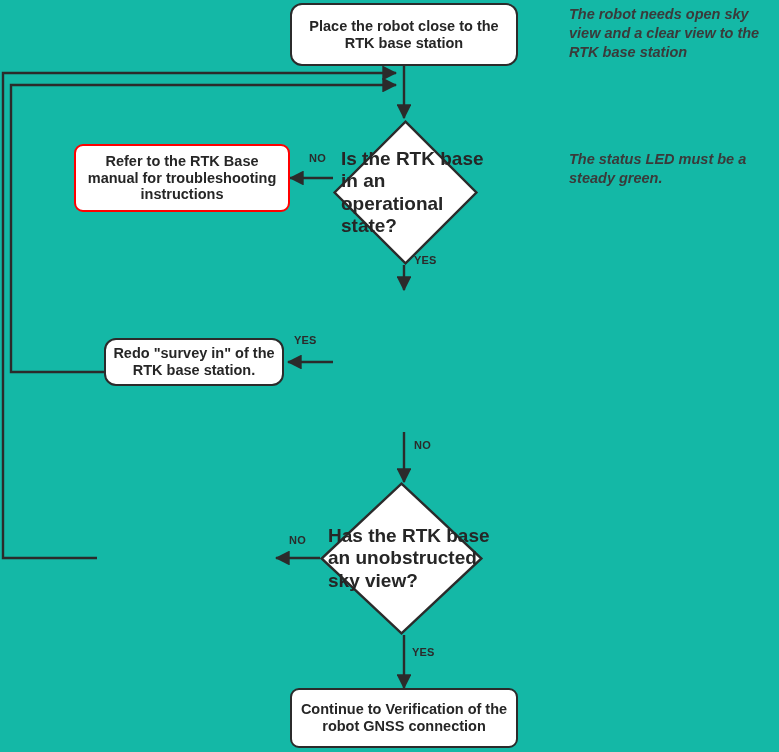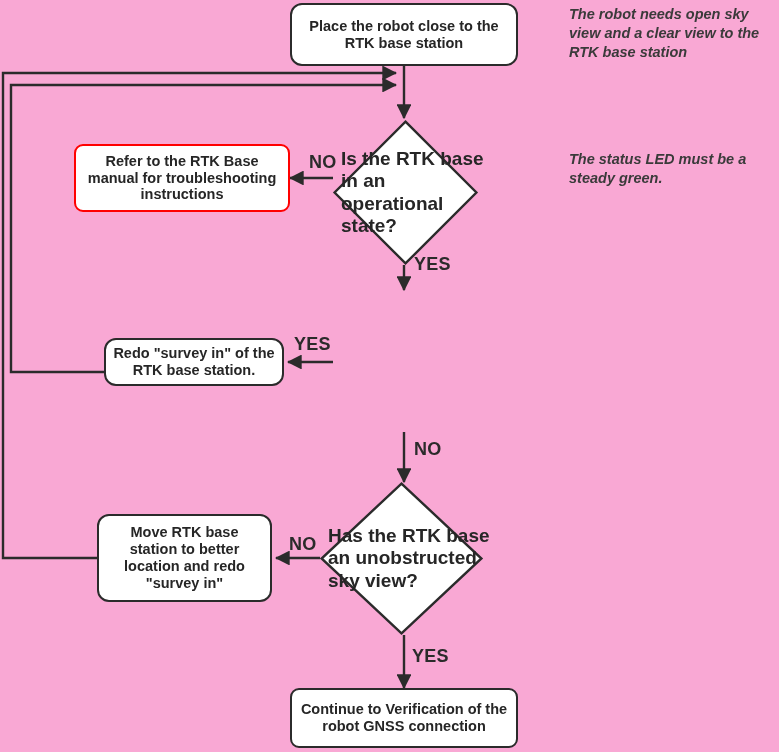--- a/index.html
+++ b/index.html
@@ -7,21 +7,21 @@
     padding: 0;
     background: #ffffff;
   }
   body {
     font-family: "Liberation Sans", sans-serif;
   }
   #canvas {
     position: relative;
     width: 779px;
     height: 752px;
-    background: #f9a8d4;
+    background: #14b8a6;
     overflow: hidden;
   }
   #wires {
     position: absolute;
     left: 0;
     top: 0;
     width: 779px;
     height: 752px;
   }
   .node {
@@ -69,21 +69,21 @@
     color: #262626;
     font-weight: bold;
     font-size: 19px;
     line-height: 1.17;
     pointer-events: none;
   }
   .edge-label {
     position: absolute;
     color: #2b2b2b;
     font-weight: bold;
-    font-size: 18px;
+    font-size: 11px;
     letter-spacing: 0.2px;
     white-space: nowrap;
   }
   .note {
     position: absolute;
     color: #3a3a3a;
     font-weight: bold;
     font-style: italic;
     font-size: 14.5px;
     line-height: 1.32;
@@ -143,23 +143,20 @@
     <span>Redo "survey in" of the RTK base station.</span>
   </div>
 
   <div class="diamond-wrap" style="left:320px; top:482px; width:163px; height:153px;">
     <svg width="163" height="153" viewBox="0 0 163 153" xmlns="http://www.w3.org/2000/svg">
       <polygon points="81.5,1.6 161.4,76.5 81.5,151.4 1.6,76.5" fill="#ffffff" stroke="#2b2b2b" stroke-width="2.4"></polygon>
     </svg>
     <div class="diamond-label">Has the RTK base an unobstructed sky view?</div>
   </div>
 
-  <div class="node proc" style="left:97px; top:514px; width:175px; height:88px;">
-    <span>Move RTK base station to better location and redo "survey in"</span>
-  </div>
 
   <div class="node proc" style="left:290px; top:688px; width:228px; height:60px;border-radius:9px;">
     <span>Continue to Verification of the robot GNSS connection</span>
   </div>
 
   <div class="edge-label" style="left:309px; top:152px;">NO</div>
 
   <div class="edge-label" style="left:414px; top:254px;">YES</div>
 
   <div class="edge-label" style="left:294px; top:334px;">YES</div>

